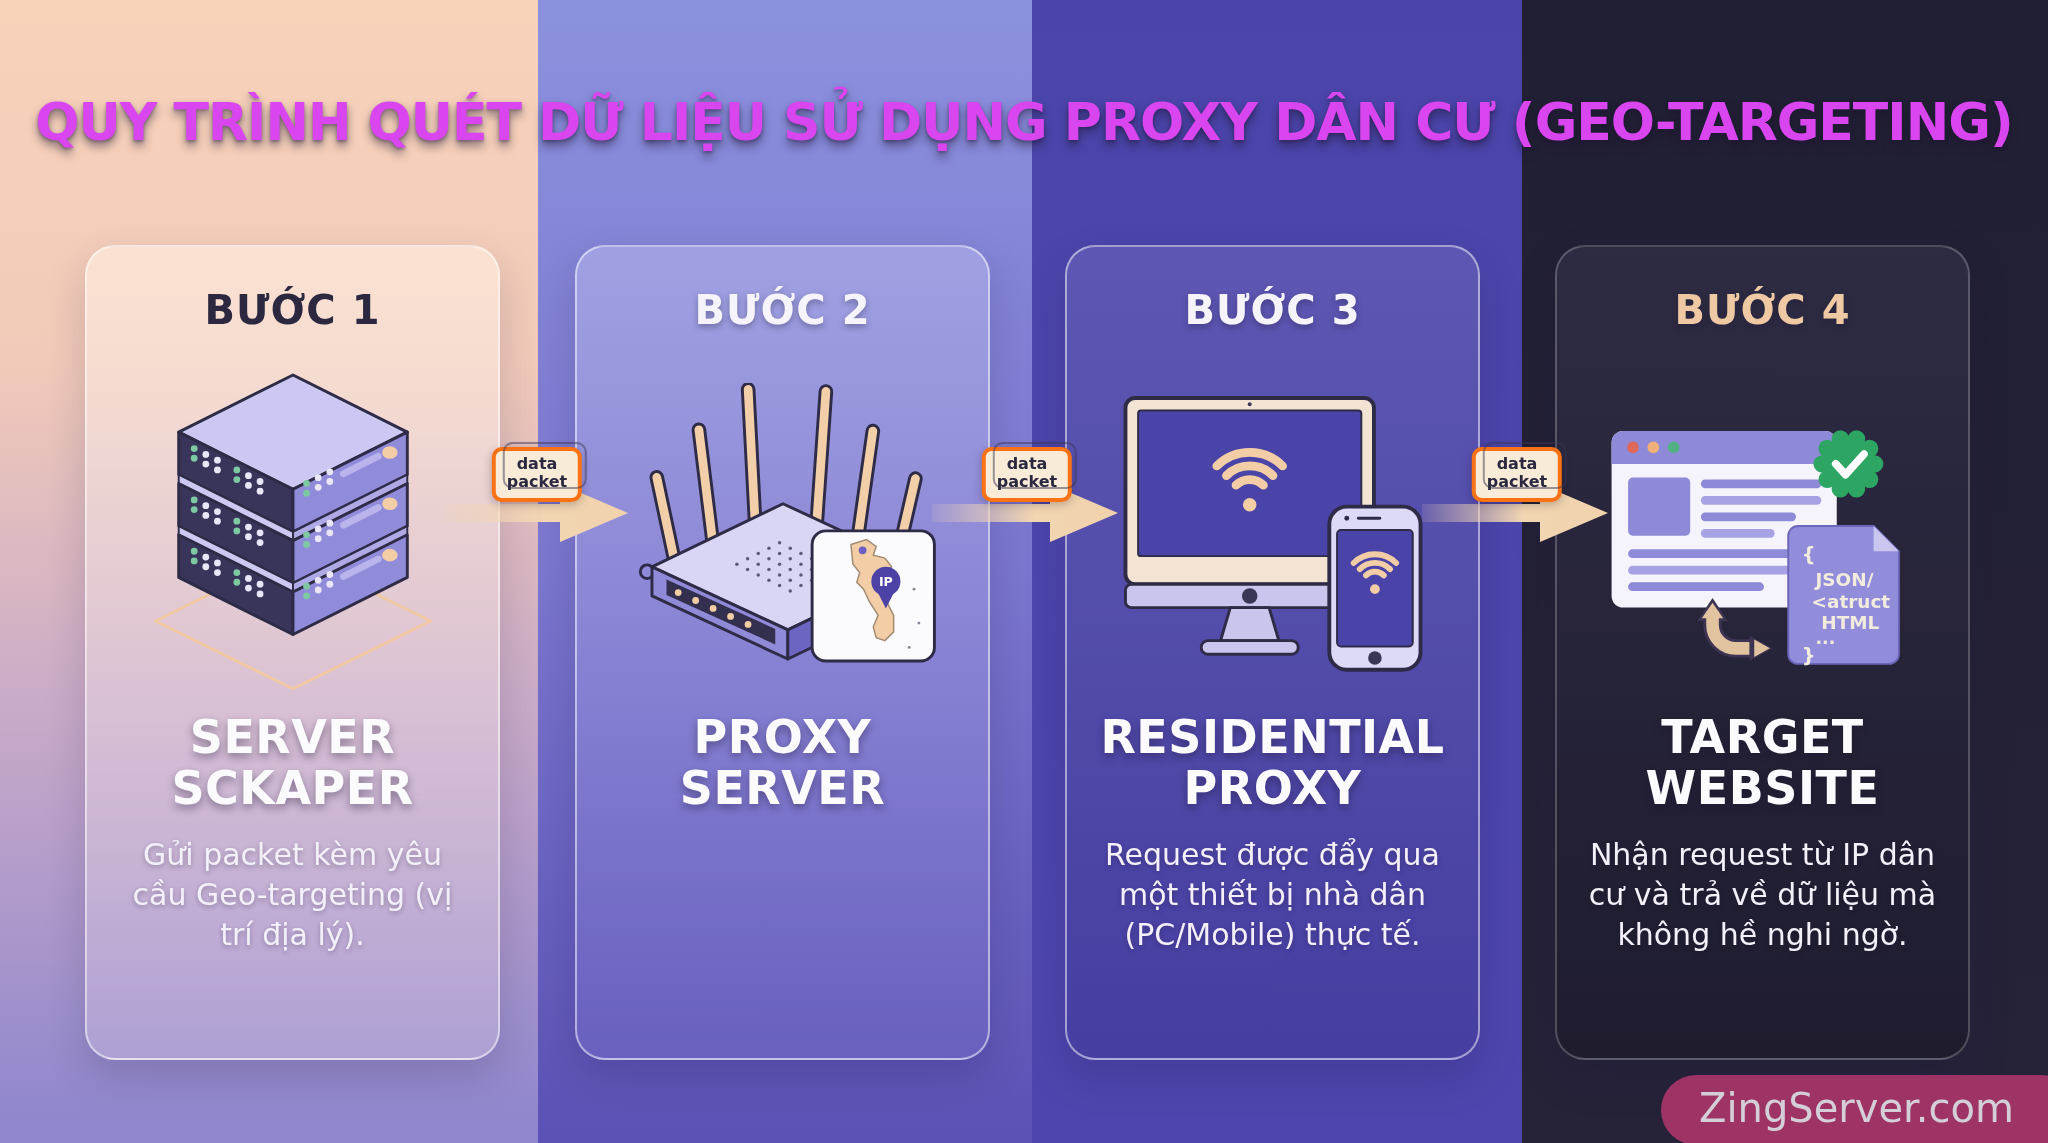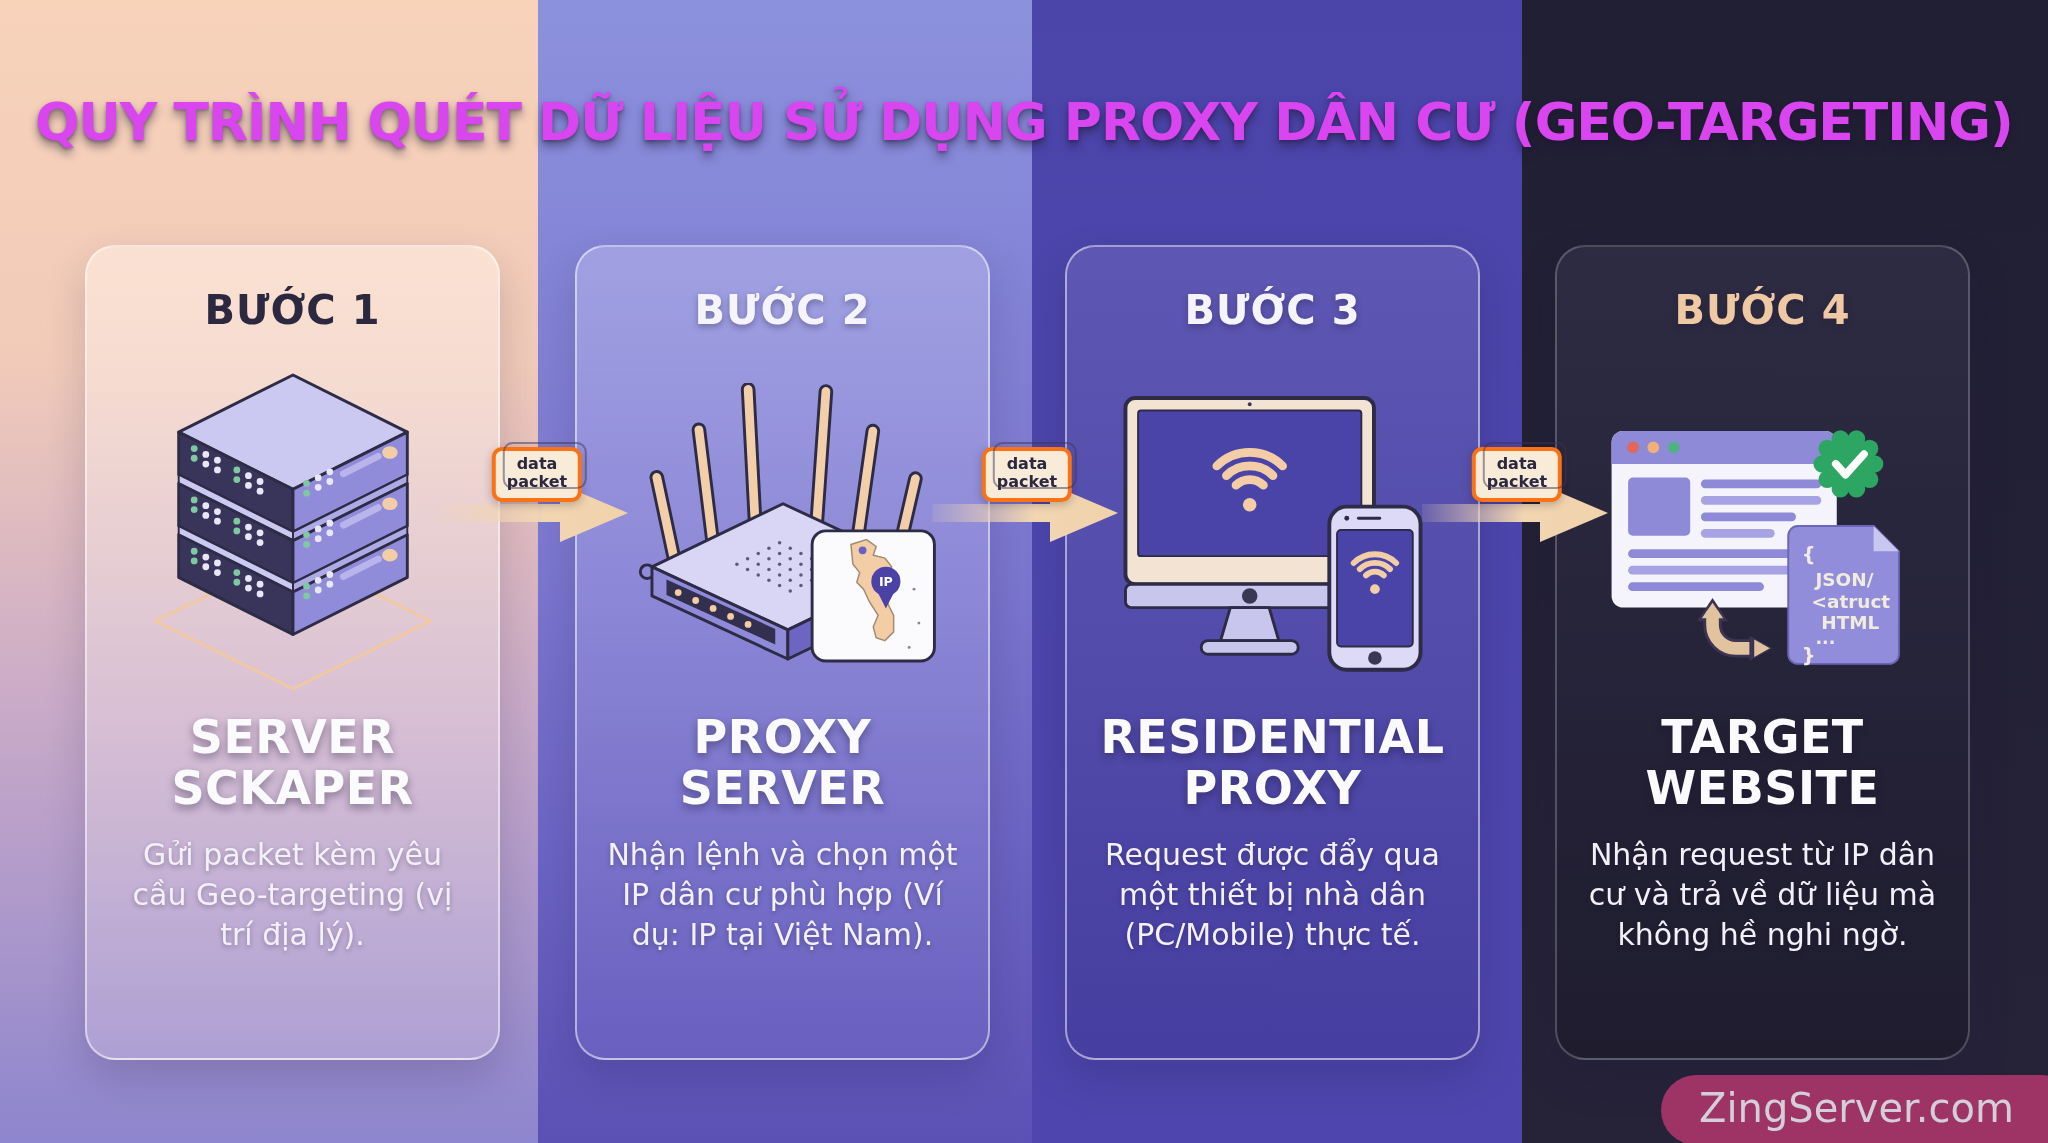--- a/index.html
+++ b/index.html
@@ -188,21 +188,20 @@
             <circle cx="76" cy="52" r="15" fill="#4c41a4"></circle>
             <text x="76" y="57" text-anchor="middle" font-size="13" fill="#ffffff">IP</text>
           </g>
         </g>
       </svg>
     </div>
     <h2 class="heading">
       <span>PROXY</span>
       <span>SERVER</span>
     </h2>
-    <p class="desc">Nhận lệnh và chọn một IP dân cư phù hợp (Ví dụ: IP tại Việt Nam).</p>
   </section>
 
   <section class="card" id="card3">
     <div class="step-label">BƯỚC 3</div>
     <div class="illust">
       <svg width="330" height="300" viewBox="0 0 340 300">
         <g>
           <rect x="18" y="16" width="256" height="192" rx="10" fill="#f2e3d2" stroke="#2e2b47" stroke-width="4"></rect>
           <rect x="31" y="29" width="230" height="150" rx="3" fill="#4b44a8" stroke="#2e2b47" stroke-width="2"></rect>
           <circle cx="146" cy="22.5" r="2" fill="#3a3655"></circle>

